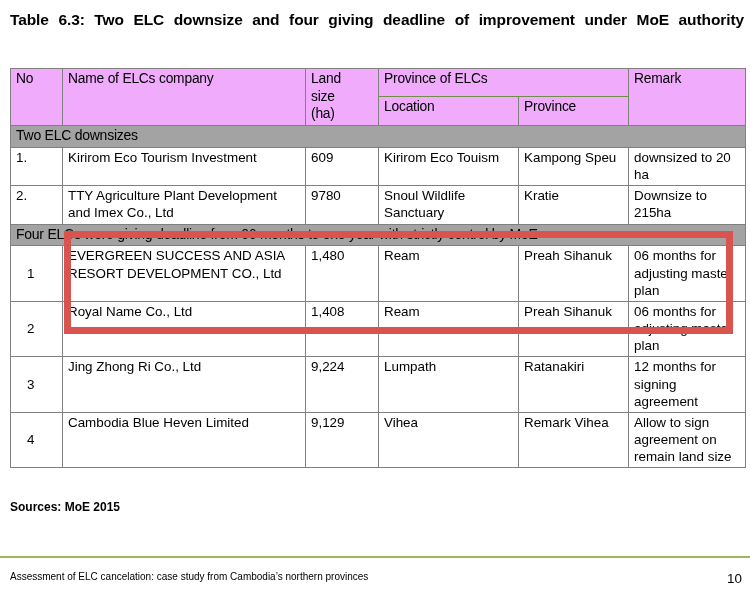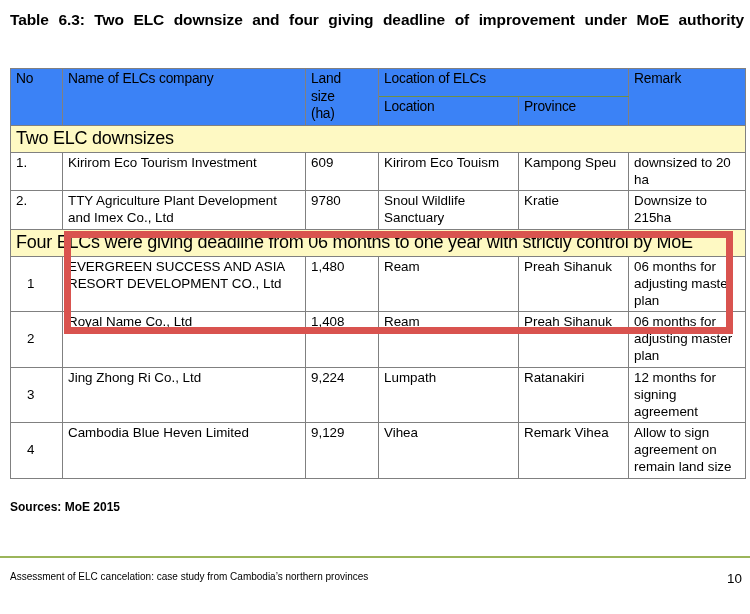--- a/index.html
+++ b/index.html
@@ -51,44 +51,44 @@
   table.elc td, table.elc th {
     border: 1px solid #808080;
     padding: 1px 4px 2px 5px;
     vertical-align: top;
     line-height: 1.28;
     font-weight: normal;
     text-align: left;
   }
   
   thead th {
-    background: #3b82f6;
+    background: #f0abfc;
     font-weight: bold;
     text-align: center;
     vertical-align: middle;
     font-size: 13.8px;
     letter-spacing: -0.2px;
     border: 1px solid #6f8f46;
     padding: 3px 2px;
   }
   thead th.loc-group { border-bottom: 1px solid #6f8f46; }
 
   
   col.c-no     { width: 52px; }
   col.c-name   { width: 243px; }
   col.c-land   { width: 73px; }
   col.c-loc    { width: 140px; }
   col.c-prov   { width: 110px; }
   col.c-rem    { width: 117px; }
 
   
   td.banner {
-    background: #fef9c3;
-    font-weight: bold;
-    font-size: 18px;
+    background: #a3a3a3;
+    font-weight: bold;
+    font-size: 14px;
     letter-spacing: -0.25px;
     padding: 2px 4px 3px 8px;
     vertical-align: middle;
     border: 1px solid #c99a27;
     white-space: nowrap;
   }
 
   
   tbody td { background: #ffffff; }
   td.no-cell {
@@ -165,21 +165,21 @@
     </colgroup>
     <thead>
       <tr>
         <th rowspan="2">No</th>
         <th rowspan="2">Name of ELCs company</th>
         <th rowspan="2">
           <span class="cell-line">Land</span>
           <span class="cell-line">size</span>
           <span class="cell-line">(ha)</span>
         </th>
-        <th colspan="2" class="loc-group">Location of ELCs</th>
+        <th colspan="2" class="loc-group">Province of ELCs</th>
         <th rowspan="2">Remark</th>
       </tr>
       <tr>
         <th>Location</th>
         <th>Province</th>
       </tr>
     </thead>
     <tbody>
 
       <tr>

